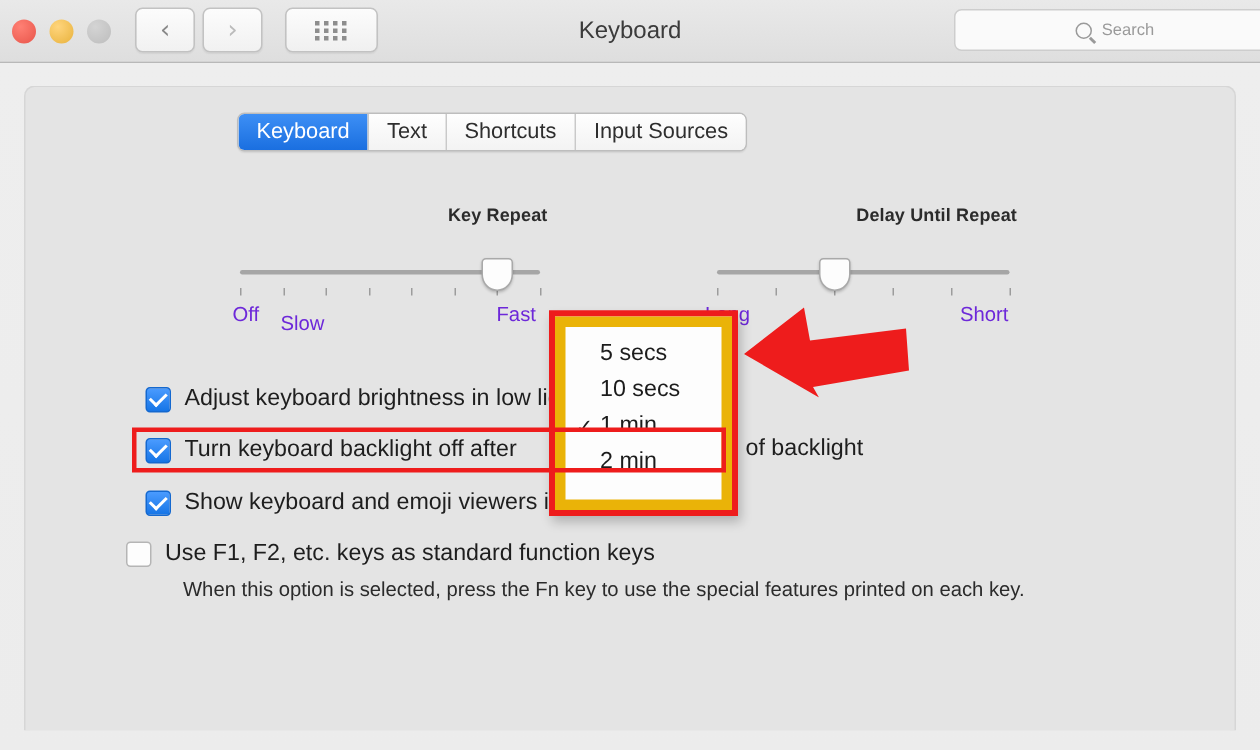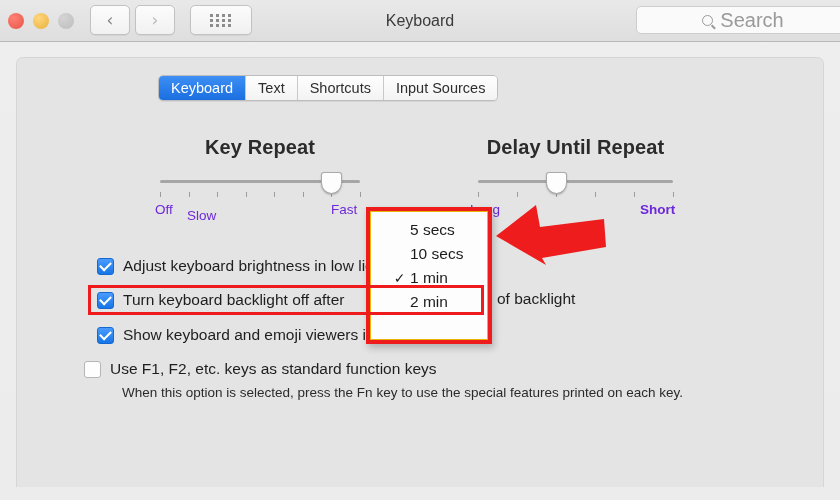--- a/index.html
+++ b/index.html
@@ -65,21 +65,21 @@
     display: flex; align-items: center; justify-content: center; gap: 7px;
   }
   #search-field .mag {
     width: 11px; height: 11px; border: 1.6px solid #9a9a9a; border-radius: 50%;
     position: relative;
   }
   #search-field .mag:after {
     content:""; position:absolute; right:-4px; bottom:-3px;
     width: 5px; height: 1.6px; background:#9a9a9a; transform: rotate(45deg);
   }
-  #search-ph { font-size: 20px; color: #9a9a9a; text-align: right; }
+  #search-ph { font-size: 11px; color: #9a9a9a; text-align: right; }
 
   
   #content {
     position: absolute; top: 42px; left: 0; width: 840px; height: 458px;
     background: linear-gradient(to bottom, #eeeeee 0%, #ececec 100%);
   }
   #panel {
     position: absolute; top: 15px; left: 16px; width: 808px; height: 430px;
     background: #e4e4e4; border-radius: 7px 7px 0 0;
     border: 1px solid #d6d6d6; border-bottom: none;
@@ -101,22 +101,22 @@
   }
   .tab:last-child { border-right: none; }
   .tab.active {
     background: linear-gradient(to bottom,#3d8ff5,#1a6fe0);
     color: #fff;
   }
 
   
   .slider-group { position: absolute; }
   .slider-title {
-    font-size: 20px; font-weight: bold; color: #2b2b2b;
-    text-align: center; letter-spacing: .1px;
+    font-size: 12px; font-weight: bold; color: #2b2b2b;
+    text-align: right; letter-spacing: .1px;
   }
   .track {
     position: absolute; height: 3px; background: #a6a6a6; border-radius: 2px;
   }
   .ticks { position: absolute; }
   .ticks i {
     position: absolute; width: 1px; height: 5px; background: #9c9c9c; display:block;
   }
   .thumb {
     position: absolute; width: 21px; height: 22px;
@@ -157,22 +157,22 @@
   #tail-text { position: absolute; left: 497px; top: 290px; font-size: 15.5px; color:#1e1e1e; }
 
   
   #menu-wrap {
     position: absolute; left: 366px; top: 207px; width: 126px; height: 137px;
     border: 4px solid #ee1c1c; background: #ee1c1c;
     box-shadow: 2px 4px 7px rgba(0,0,0,.22);
   }
   #menu {
     width: 100%; height: 100%;
-    background: #fdfdfd; border: 1px solid #eab308;
-    padding: 6px 0 6px 16px;
+    background: #fdfdfd; border: 7px solid #eab308;
+    padding: 6px 0 6px 0;
   }
   .mi {
     height: 24px; display: flex; align-items: center;
     font-size: 15.5px; color: #1c1c1c; padding-left: 4px;
   }
   .mi .chk { width: 17px; text-align: center; font-size: 14px; color: #1c1c1c; flex: none; }
   .mi .mlabel { margin-left: 2px; }
 
   
   #hl-box {
@@ -261,21 +261,21 @@
     <div class="ticks" id="dr-ticks" style="left:5px; top:56px; width:195px; height:6px;">
         <i style="left: 0px;"></i>
         <i style="left: 39px;"></i>
         <i style="left: 78px;"></i>
         <i style="left: 117px;"></i>
         <i style="left: 156px;"></i>
         <i style="left: 195px;"></i>
       </div>
     <div class="thumb" id="dr-thumb" style="top: 36px; left: 73px;"></div>
     <div class="slabel" style="left:-3px; top:66px;">Long</div>
-    <div class="slabel" style="left:167px; top:66px;font-weight:bold;">Short</div>
+    <div class="slabel" style="left:167px; top:66px;">Short</div>
   </div>
 
   <div class="cbrow" style="left:97px; top:257px;">
     <span class="cb on"></span>
     <span class="cbtext">Adjust keyboard brightness in low light</span>
   </div>
 
   <div class="cbrow" style="left:97px; top:291px;">
     <span class="cb on"></span>
     <span class="cbtext">Turn keyboard backlight off after</span>

